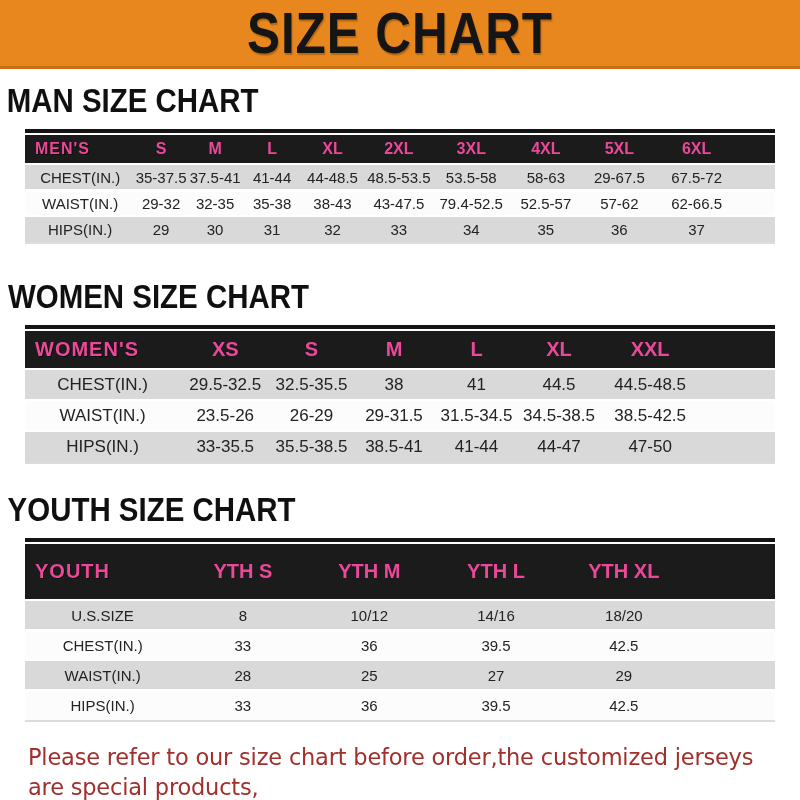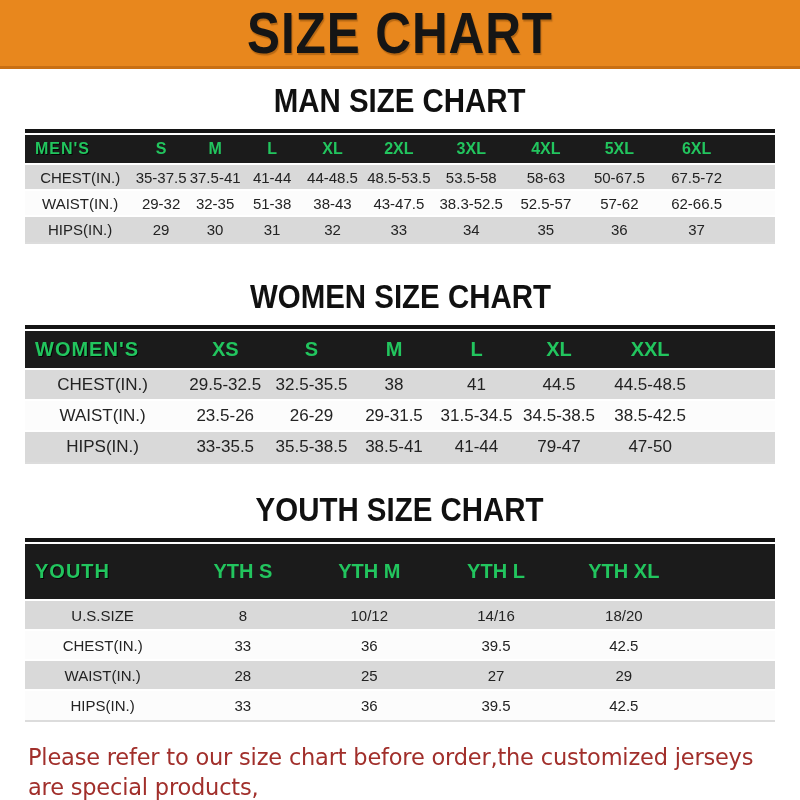--- a/index.html
+++ b/index.html
@@ -25,21 +25,21 @@
     font-weight: bold;
     color: #151515;
     letter-spacing: 1px;
     transform: scale(0.95, 1.12);
     text-shadow: 1px 2px 1px rgba(90,45,0,0.35);
     white-space: nowrap;
   }
 
   
   .section-title {
-    text-align: center;
+    text-align: left;
     height: 36px;
     line-height: 36px;
   }
   .section-title span {
     display: inline-block;
     font-size: 31px;
     font-weight: bold;
     color: #101010;
     transform: scale(0.95, 1.1);
     white-space: nowrap;
@@ -64,21 +64,21 @@
   td {
     text-align: center;
     vertical-align: middle;
     overflow: hidden;
     white-space: nowrap;
   }
 
   
   tr.band td {
     background: #1B1B1B;
-    color: #22c55e;
+    color: #ec4899;
     font-weight: bold;
   }
   td.band-label {
     text-align: left;
     padding-left: 10px;
     letter-spacing: 1px;
     text-shadow: 1px 1px 0 rgba(0,0,0,0.8);
   }
 
   
@@ -153,32 +153,32 @@
     </tr>
     <tr class="data gray">
       <td>CHEST(IN.)</td>
       <td>35-37.5</td>
       <td>37.5-41</td>
       <td>41-44</td>
       <td>44-48.5</td>
       <td>48.5-53.5</td>
       <td>53.5-58</td>
       <td>58-63</td>
-      <td>50-67.5</td>
+      <td>29-67.5</td>
       <td>67.5-72</td>
       <td></td>
     </tr>
     <tr class="data white">
       <td>WAIST(IN.)</td>
       <td>29-32</td>
       <td>32-35</td>
-      <td>51-38</td>
+      <td>35-38</td>
       <td>38-43</td>
       <td>43-47.5</td>
-      <td>38.3-52.5</td>
+      <td>79.4-52.5</td>
       <td>52.5-57</td>
       <td>57-62</td>
       <td>62-66.5</td>
       <td></td>
     </tr>
     <tr class="data gray">
       <td>HIPS(IN.)</td>
       <td>29</td>
       <td>30</td>
       <td>31</td>
@@ -240,21 +240,21 @@
       <td>34.5-38.5</td>
       <td>38.5-42.5</td>
       <td></td>
     </tr>
     <tr class="data gray">
       <td>HIPS(IN.)</td>
       <td>33-35.5</td>
       <td>35.5-38.5</td>
       <td>38.5-41</td>
       <td>41-44</td>
-      <td>79-47</td>
+      <td>44-47</td>
       <td>47-50</td>
       <td></td>
     </tr>
   </tbody>
     </table>
 </div>
 
 <div class="section-title st-youth">
   <span>YOUTH SIZE CHART</span>
 </div>

